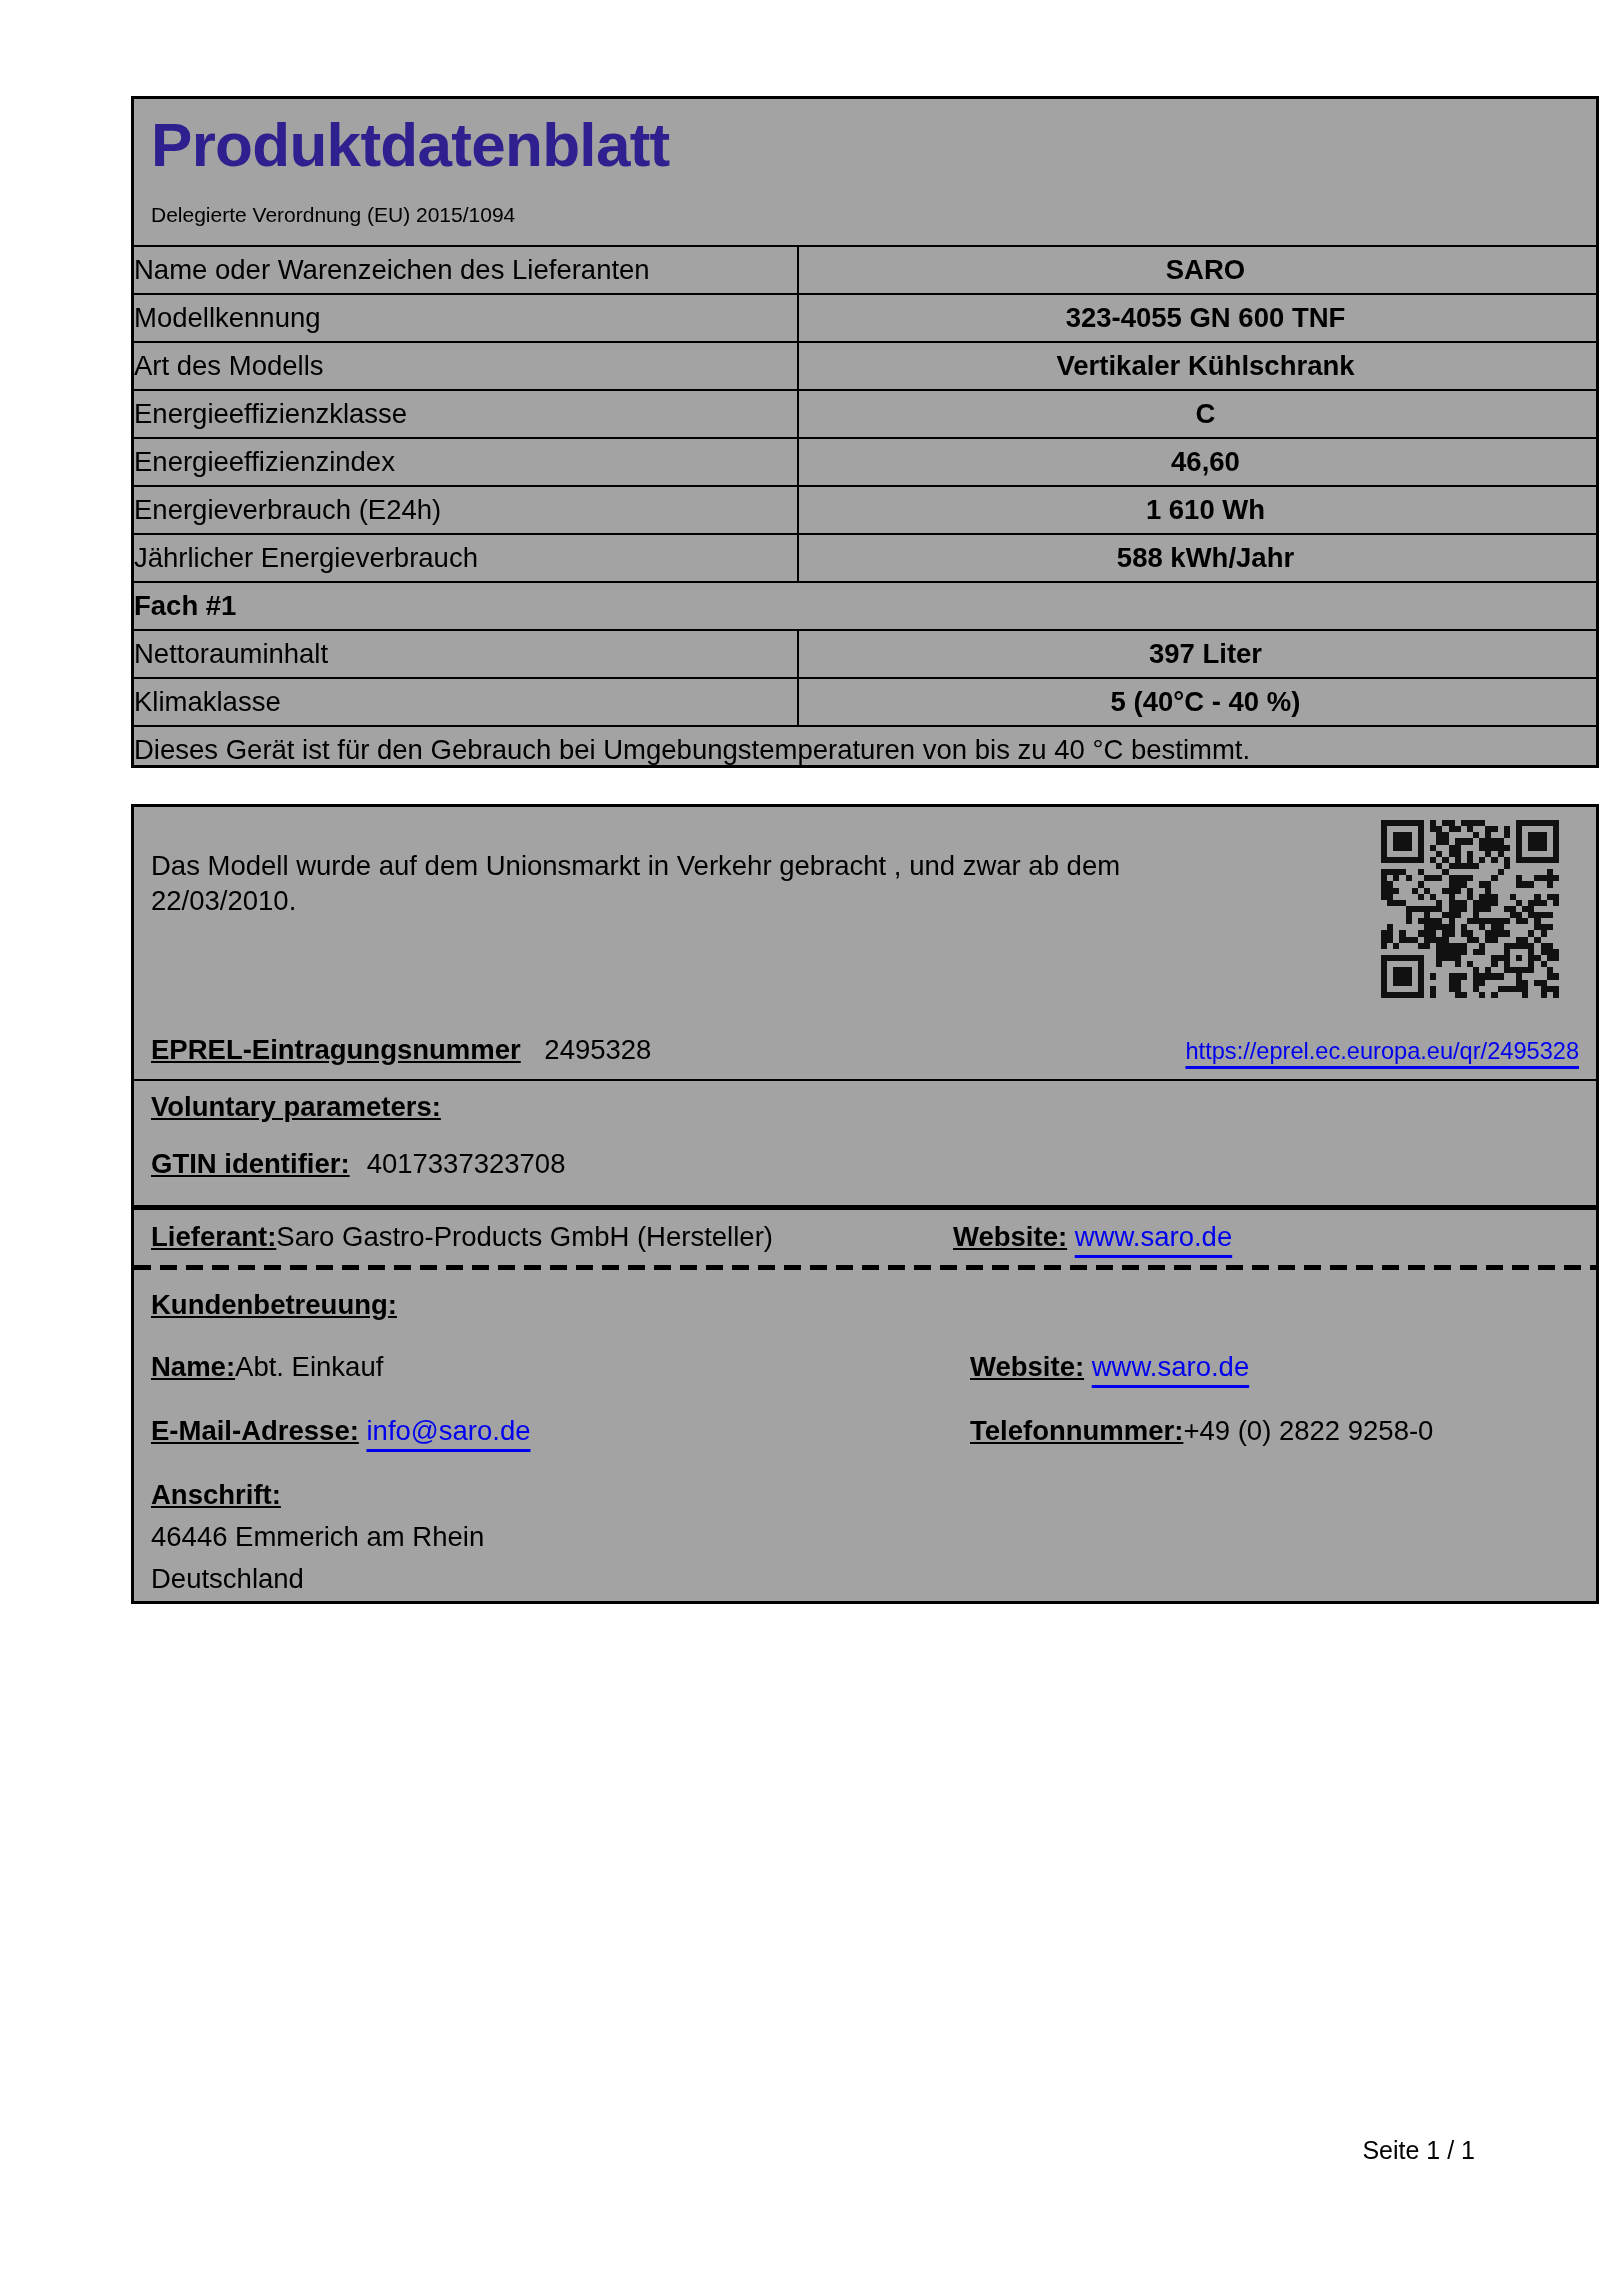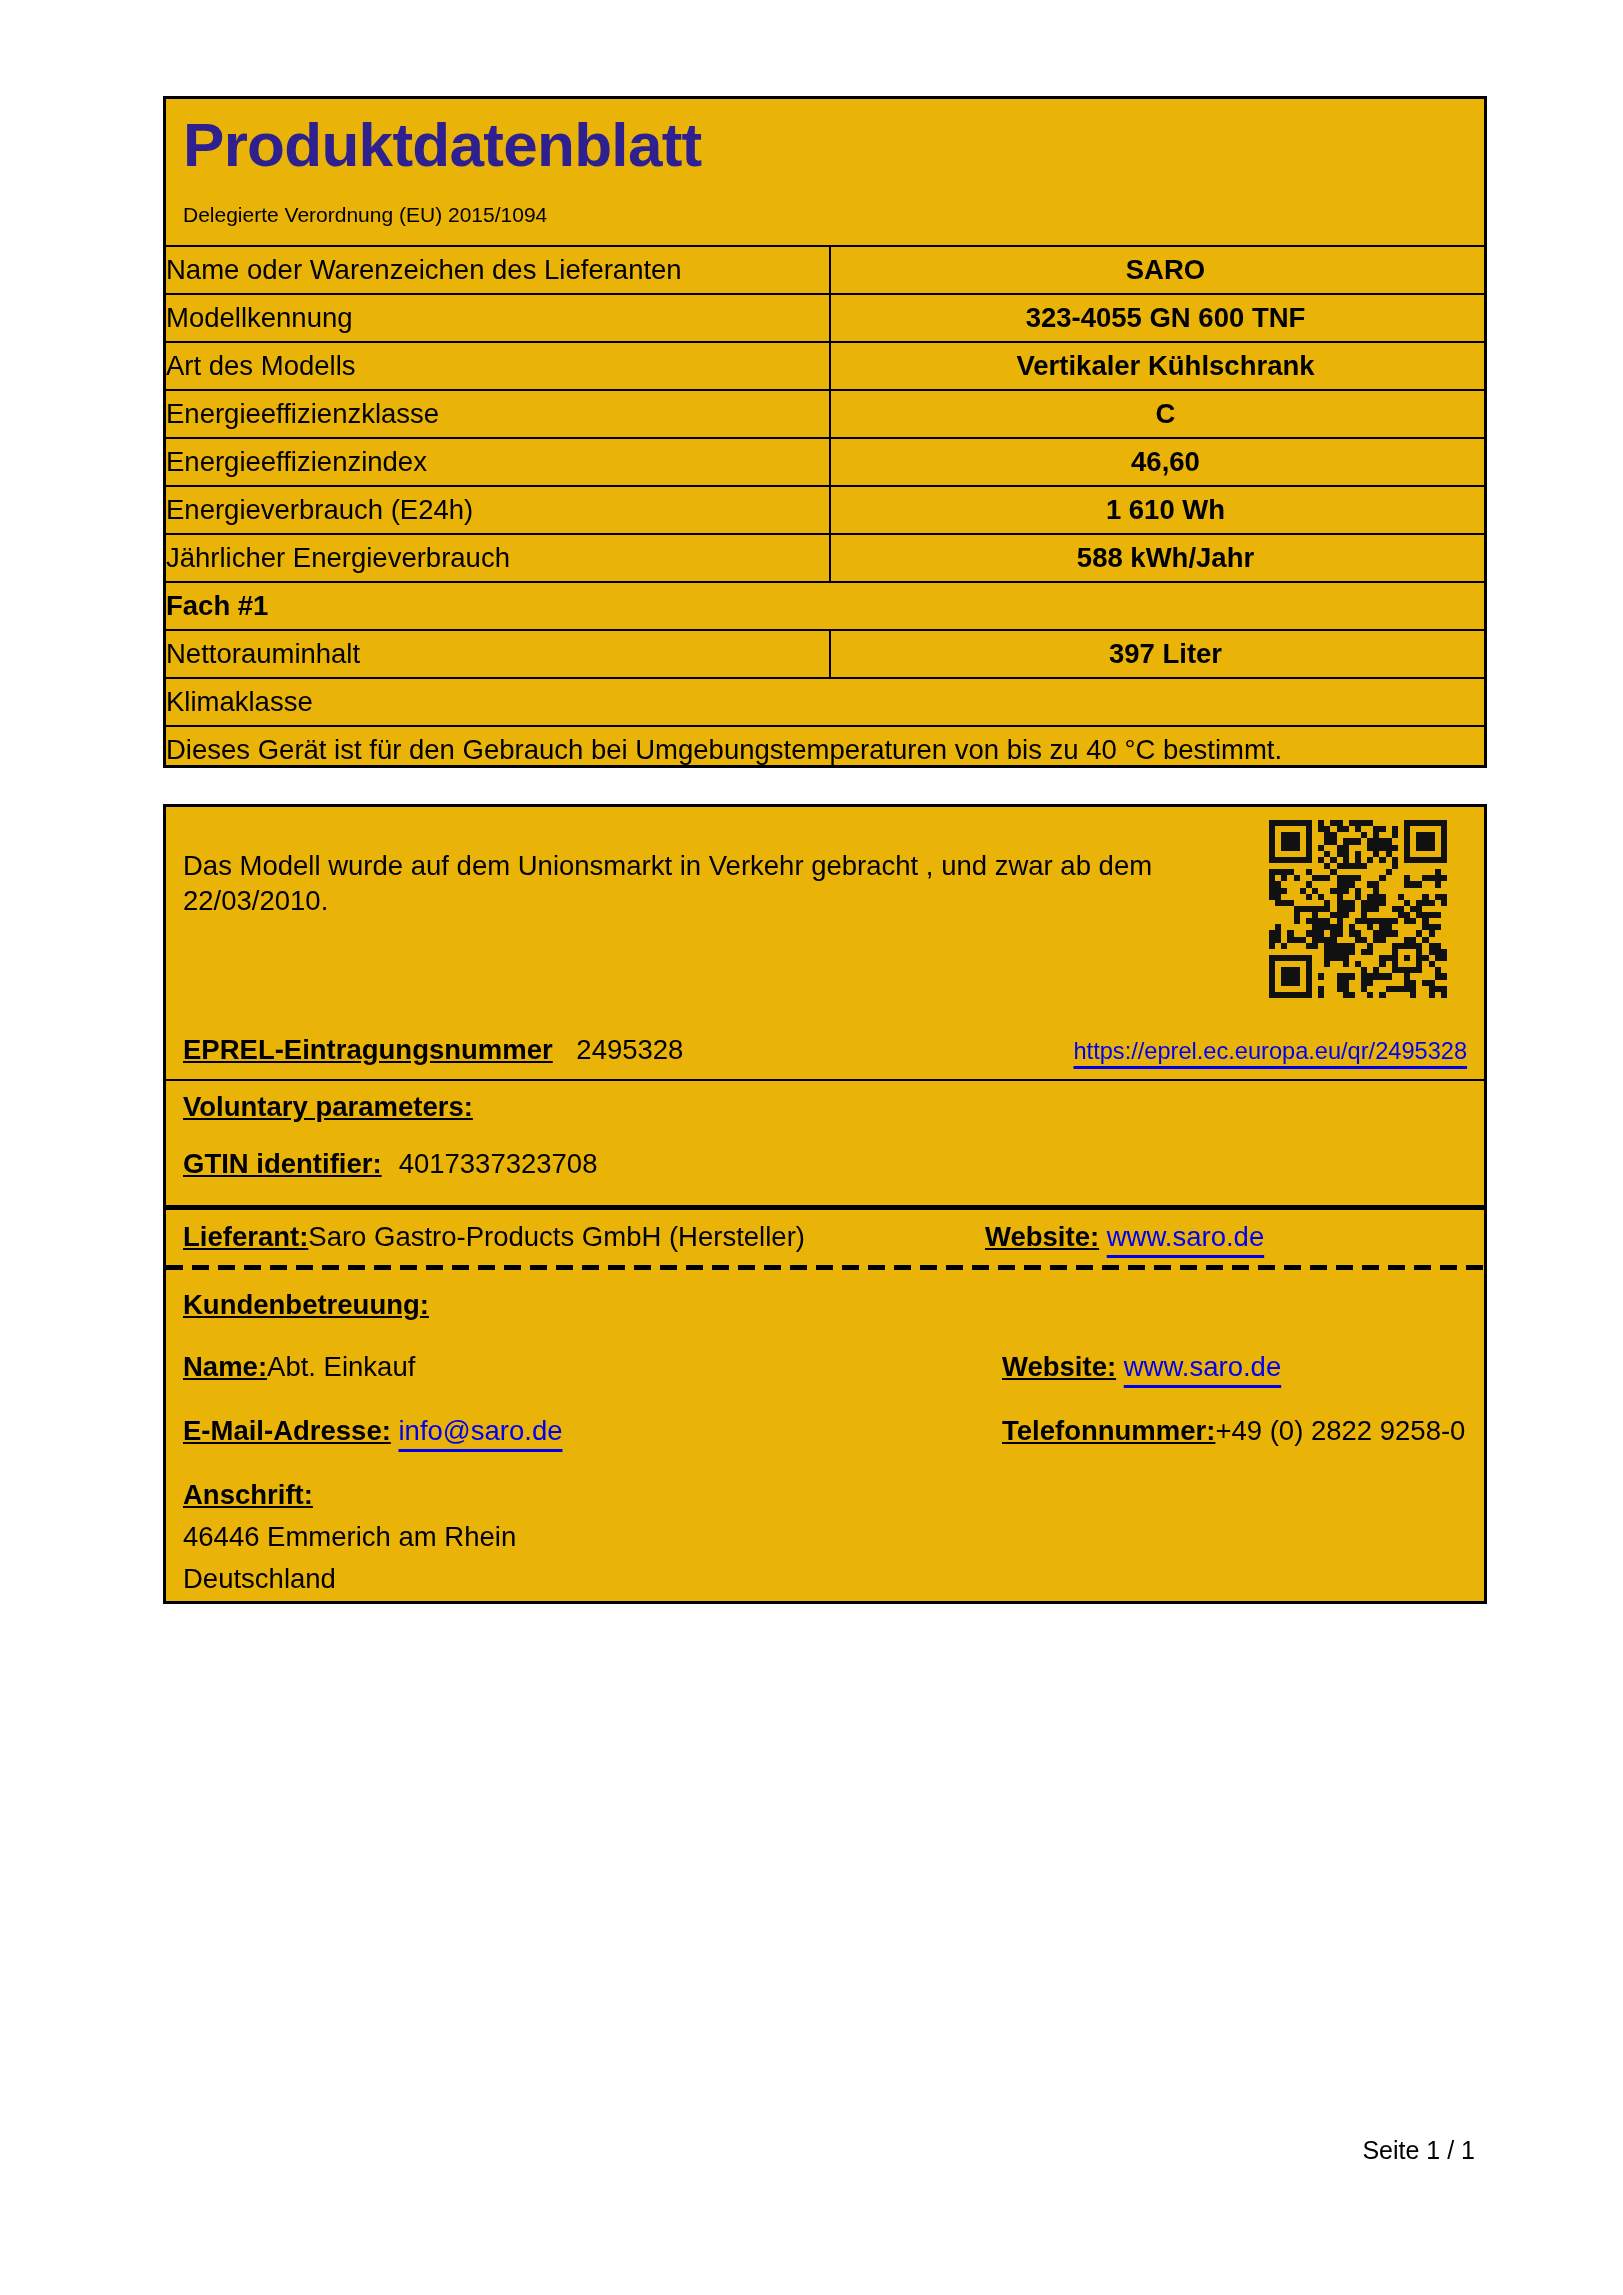--- a/index.html
+++ b/index.html
@@ -14,23 +14,23 @@
     position:relative;
     font-family:"Liberation Sans", sans-serif;
     font-size:27.5px;color:#000;
     overflow:hidden;
   }
   .b{font-weight:700;text-decoration:underline;}
   .page{position:absolute;inset:0;}
 
   
   .box{
-    position:absolute;left:163px;width:1324px;
+    position:absolute;left:131px;width:1468px;
     border:3.3px solid var(--border-color);
-    background:#eab308;
+    background:#a3a3a3;
   }
   .box1{top:96px;height:672px;}
   .box1-header{height:146px;padding:13px 17px 0;}
   .doc-title{
     font-size:62px;font-weight:700;color:var(--title-color);
     letter-spacing:-0.7px;line-height:1.05;
   }
   .doc-subtitle{margin-top:26px;font-size:21px;}
   .spec-table{width:100%;}
   .row{
@@ -141,20 +141,21 @@
       </div>
       <div class="row full section">
         <div class="label">Fach #1</div>
       </div>
       <div class="row">
         <div class="label">Nettorauminhalt</div>
         <div class="value">397 Liter</div>
       </div>
       <div class="row">
         <div class="label">Klimaklasse</div>
+        <div class="value">5 (40°C - 40 %)</div>
       </div>
       <div class="row full">
         <div class="label">Dieses Gerät ist für den Gebrauch bei Umgebungstemperaturen von bis zu 40 °C bestimmt.</div>
       </div>
     </div>
   </section>
 
   <section class="box box2">
 
     <div class="sec sec-market">

